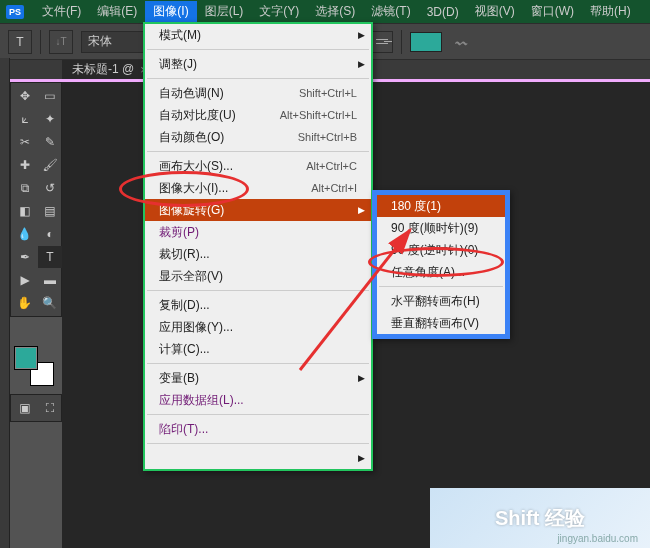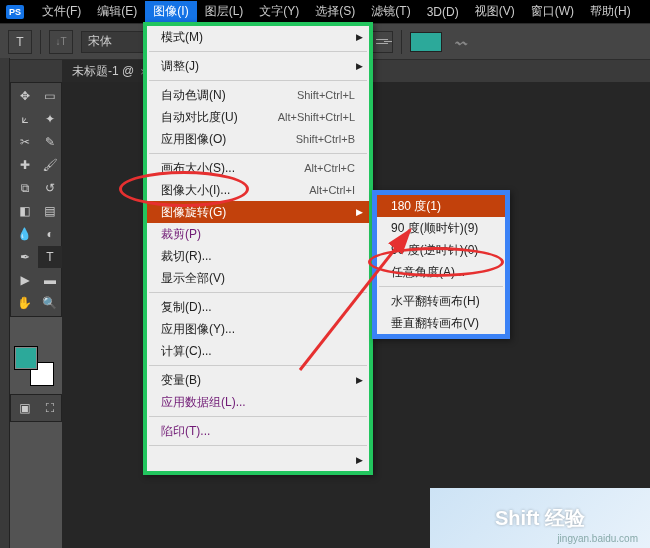--- a/index.html
+++ b/index.html
@@ -1,47 +1,47 @@
 <!DOCTYPE html>
 <html><head>
 <meta charset="utf-8">
 <style>
 *{margin:0;padding:0;box-sizing:border-box;font-family:"Microsoft YaHei","SimSun",sans-serif;font-size:12px;user-select:none}
 body{background:#535353;width:650px;height:548px;overflow:hidden;position:relative}
-.menubar{background:#000000;height:24px;display:flex;align-items:center;padding-left:6px;border-bottom:1px solid #2c2c2c}
+.menubar{background:#14532d;height:24px;display:flex;align-items:center;padding-left:6px;border-bottom:1px solid #2c2c2c}
 .menubar .ps-icon{width:18px;height:14px;background:#1473e6;color:#fff;font-size:9px;font-weight:bold;display:flex;align-items:center;justify-content:center;margin-right:10px;border-radius:2px}
 .menubar .mi{color:#ccc;padding:0 8px;height:22px;display:flex;align-items:center;cursor:default}
 .menubar .mi.active{background:#1473e6;color:#fff}
 .optionsbar{background:#454545;height:36px;display:flex;align-items:center;gap:8px;padding:0 8px;border-bottom:1px solid #2c2c2c}
 .opt-tool{width:24px;height:24px;border:1px solid #2a2a2a;display:flex;align-items:center;justify-content:center;color:#ccc}
 .font-select{display:flex;align-items:center}
 .font-select .box{height:22px;background:#393939;border:1px solid #2a2a2a;color:#ccc;padding:0 6px;display:flex;align-items:center}
 .font-select .fw{width:150px}
 .sep{width:1px;height:24px;background:#2a2a2a}
 .sharp{display:flex;align-items:center;gap:4px;color:#ccc}
 .sharp .aa{font-size:11px}
 .sharp .sel{height:20px;background:#393939;border:1px solid #2a2a2a;padding:0 4px;display:flex;align-items:center;gap:4px}
 .align-group{display:flex;gap:1px}
 .align-btn{width:22px;height:22px;border:1px solid #2a2a2a;display:flex;align-items:center;justify-content:center;color:#aaa;flex-direction:column;gap:1px}
 .align-btn span{display:block;height:1px;background:#aaa}
 .swatch{width:32px;height:20px;background:#2ca99a;border:1px solid #222}
 .warp-icon{width:22px;height:22px;display:flex;align-items:center;justify-content:center;color:#888}
-.tabbar{background:#3a3a3a;height:24px;display:flex;align-items:center;padding-left:62px;border-bottom:1px solid #f0abfc}
+.tabbar{background:#3a3a3a;height:24px;display:flex;padding-left:62px;border-bottom:5px solid #f0abfc}
 .tab{background:#282828;color:#ccc;font-size:11px;padding:3px 10px;display:flex;align-items:center;gap:6px;border-right:1px solid #111}
 .tab .x{color:#888;font-size:12px}
 .leftbar{position:absolute;left:0;top:58px;width:10px;height:490px;background:#3a3a3a;border-right:1px solid #222}
 .toolbox{position:absolute;left:10px;top:82px;width:52px;background:#454545;padding:2px;display:grid;grid-template-columns:repeat(2,24px);gap:1px;border:1px solid #222}
 .tcell{width:24px;height:22px;display:flex;align-items:center;justify-content:center;color:#ccc;position:relative}
 .tcell.sel{background:#2a2a2a}
 .fgbg{position:absolute;left:10px;top:340px;width:52px;height:48px}
 .fgbg .fg{position:absolute;left:4px;top:6px;width:24px;height:24px;background:#2ca99a;border:1px solid #000;box-shadow:0 0 0 1px #888 inset}
 .fgbg .bg{position:absolute;left:20px;top:22px;width:24px;height:24px;background:#fff;border:1px solid #000}
 .extra-tools{position:absolute;left:10px;top:394px;width:52px;display:grid;grid-template-columns:repeat(2,24px);gap:1px;background:#454545;padding:2px;border:1px solid #222}
 .canvas{position:absolute;left:62px;top:82px;right:0;bottom:0;background:#262626}
-.dropdown{position:absolute;left:143px;top:22px;width:230px;background:#efefef;border:4px solid #22c55e;box-shadow:2px 2px 6px rgba(0,0,0,.4)}
+.dropdown{position:absolute;left:143px;top:22px;width:230px;background:#efefef;border:2px solid #22c55e;box-shadow:2px 2px 6px rgba(0,0,0,.4)}
 .dd-row{height:22px;display:flex;align-items:center;padding:0 14px;color:#222;cursor:default;position:relative}
 .dd-row.hl{background:#c2410c;color:#fff}
 .dd-row.dis{color:#701a75}
 .dd-row .lbl{flex:1}
 .dd-row .sc{color:#555;font-size:11px}
 .dd-row .arrow{position:absolute;right:6px;font-size:9px}
 .dd-sep{height:1px;background:#ccc;margin:3px 2px}
 .submenu{position:absolute;left:372px;top:190px;width:138px;background:#efefef;border:5px solid #3b82f6;box-shadow:2px 2px 6px rgba(0,0,0,.4)}
 .red-oval{position:absolute;border:3px solid #e63030;border-radius:50%;pointer-events:none}
 .red-arrow{position:absolute;pointer-events:none}
@@ -165,21 +165,21 @@
     <div class="dd-sep"></div>
     <div class="dd-row">
       <span class="lbl">自动色调(N)</span>
       <span class="sc">Shift+Ctrl+L</span>
     </div>
     <div class="dd-row">
       <span class="lbl">自动对比度(U)</span>
       <span class="sc">Alt+Shift+Ctrl+L</span>
     </div>
     <div class="dd-row">
-      <span class="lbl">应用图像(O)</span>
+      <span class="lbl">自动颜色(O)</span>
       <span class="sc">Shift+Ctrl+B</span>
     </div>
     <div class="dd-sep"></div>
     <div class="dd-row">
       <span class="lbl">画布大小(S)...</span>
       <span class="sc">Alt+Ctrl+C</span>
     </div>
     <div class="dd-row">
       <span class="lbl">图像大小(I)...</span>
       <span class="sc">Alt+Ctrl+I</span>

